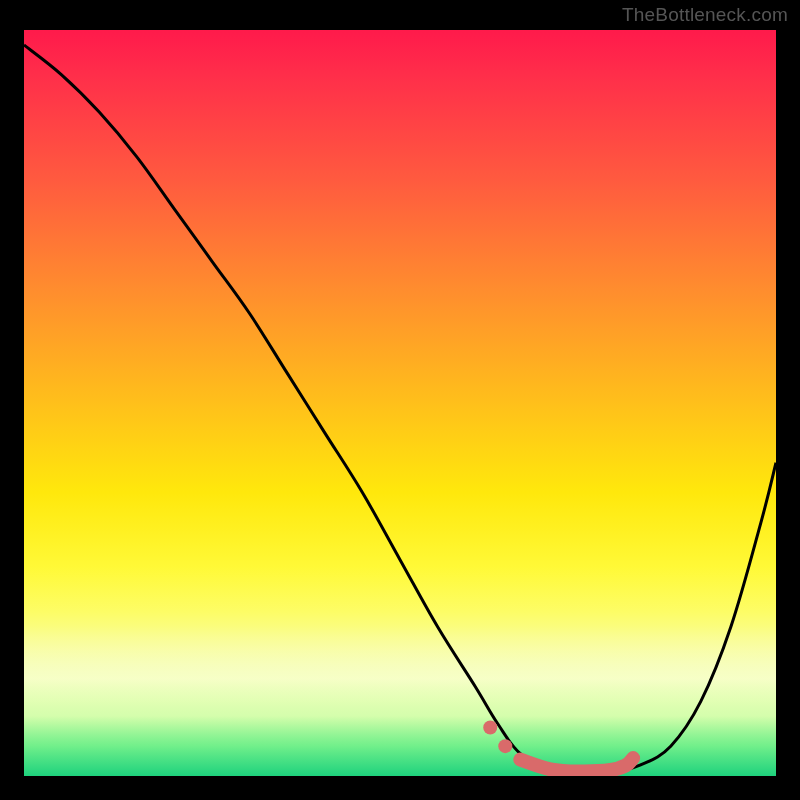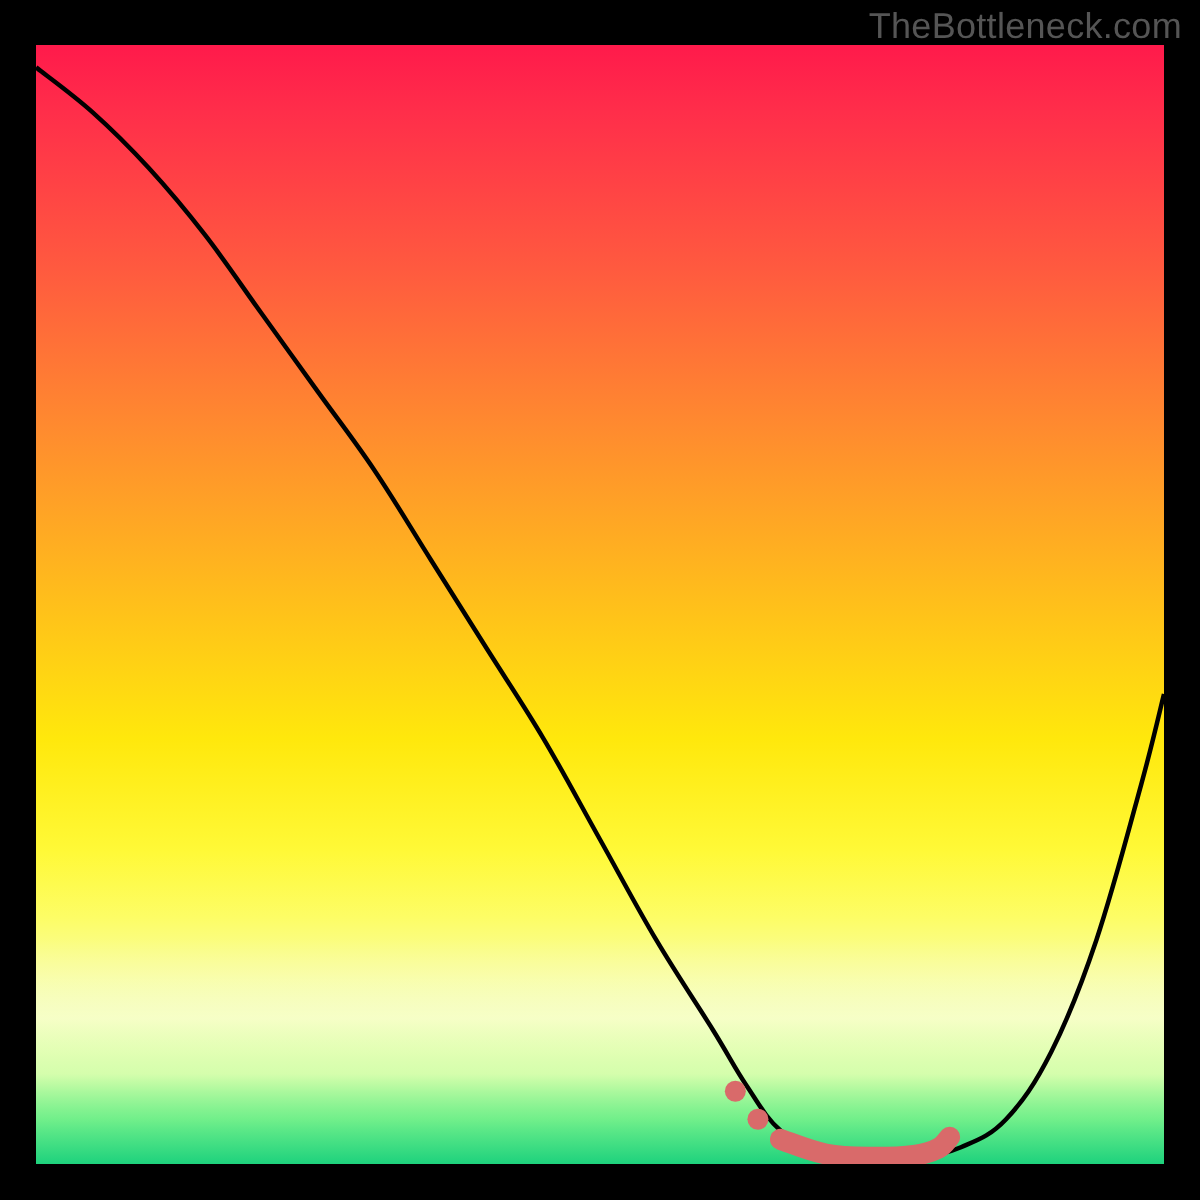--- a/index.html
+++ b/index.html
@@ -15,21 +15,21 @@
     position: relative;
     width: 800px;
     height: 800px;
     background: #000;
   }
   .watermark {
     position: absolute;
     top: 4px;
     right: 12px;
     color: #555;
-    font-size: 24px;
+    font-size: 19px;
     font-weight: 500;
     letter-spacing: 0.2px;
     z-index: 10;
   }
   .plot-area {
     position: absolute;
     left: 24px;
     top: 30px;
     width: 752px;
     height: 746px;

